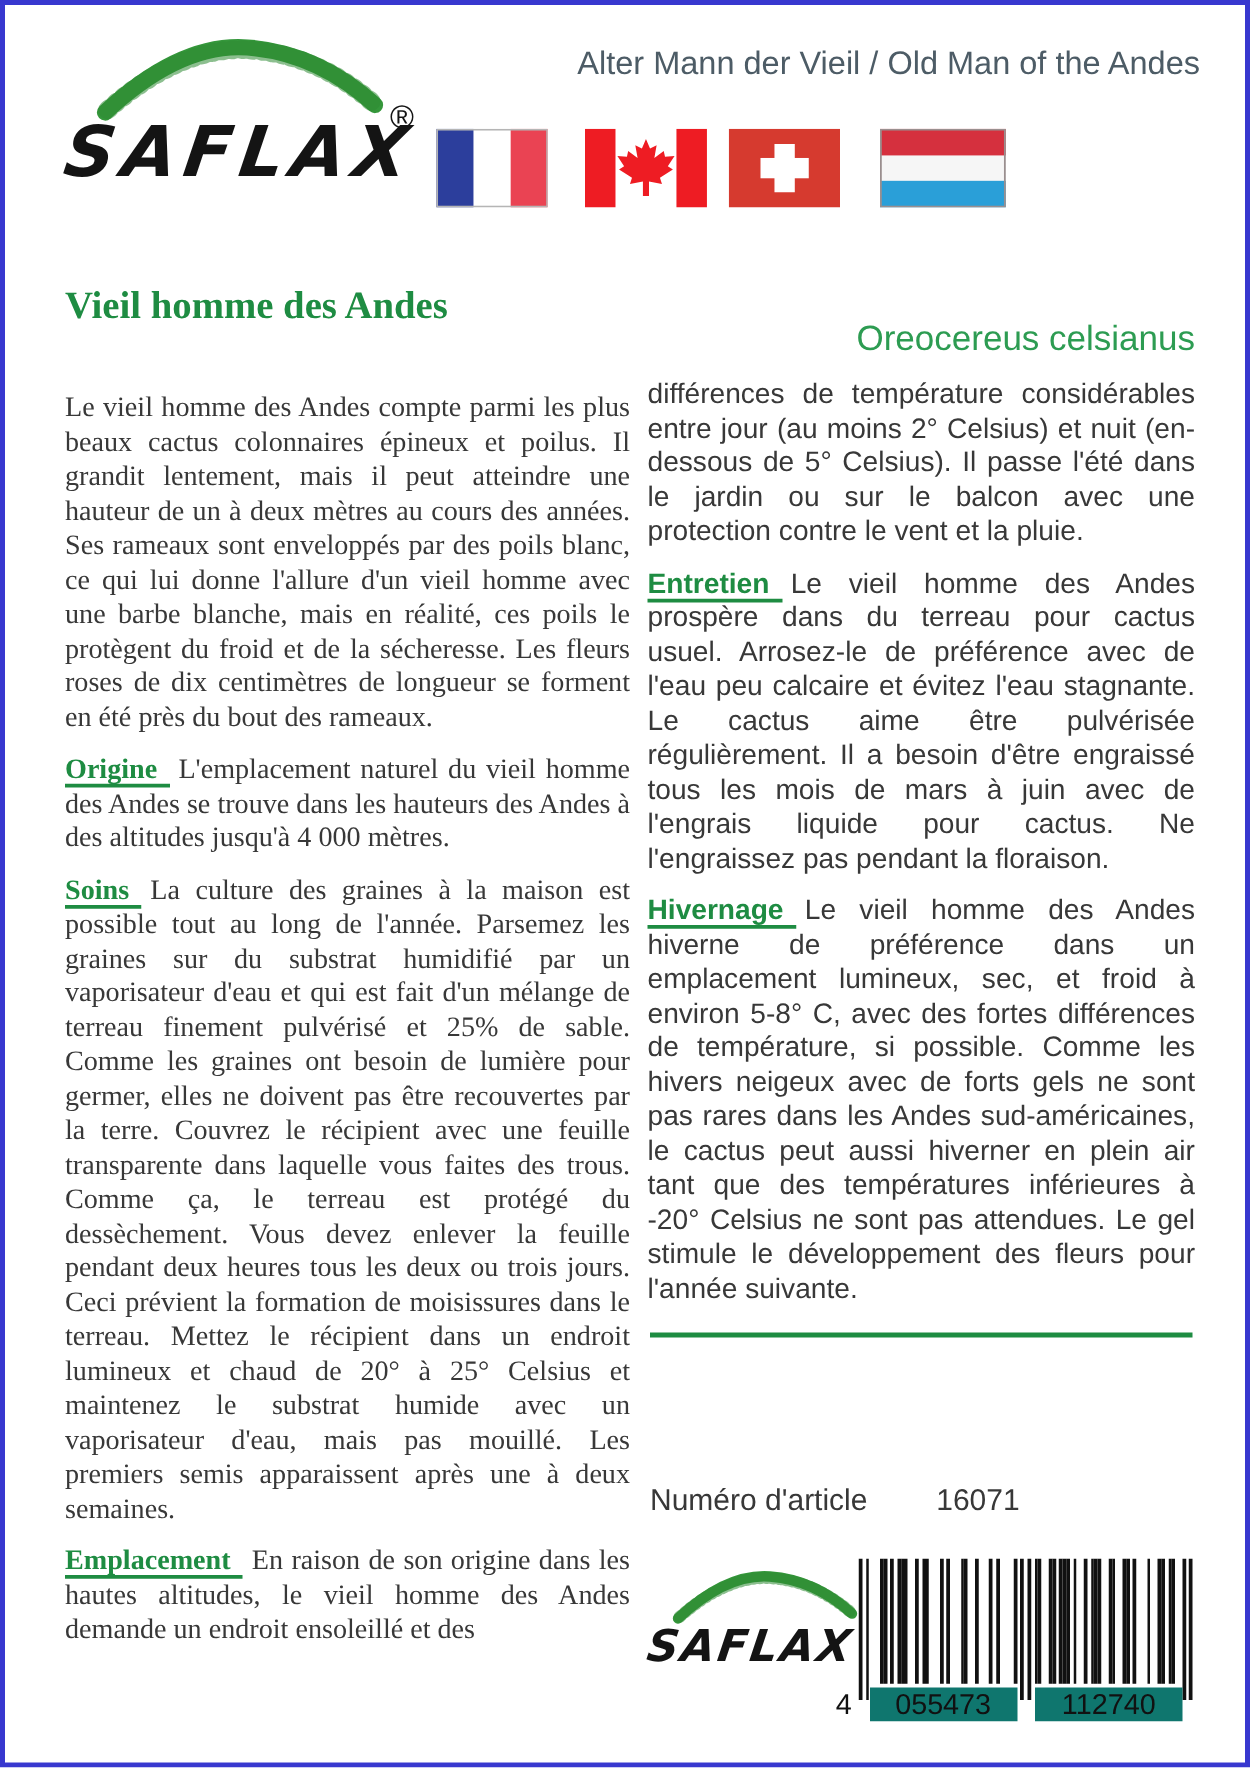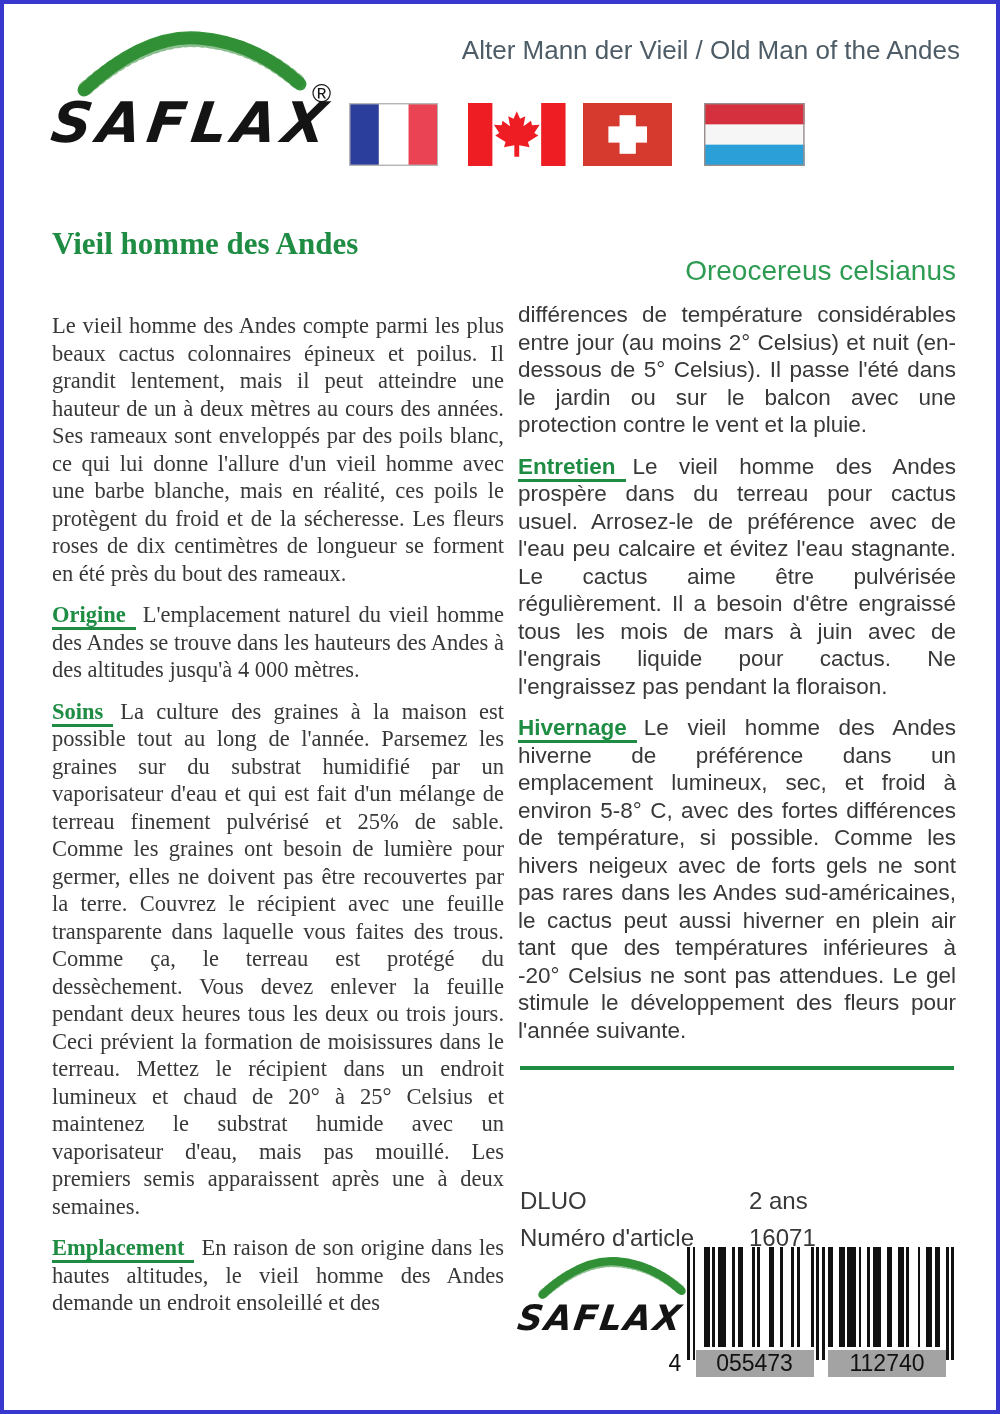--- a/index.html
+++ b/index.html
@@ -54,21 +54,21 @@
   .logo-bottom .brand {
     position:absolute; left:4px; top:48px; font-family:"DejaVu Sans", sans-serif;
     font-style:italic; font-weight:bold; font-size:35px; letter-spacing:2px;
     color:#141414; transform:skewX(-8deg); white-space:nowrap;
   }
 
   .barcode { position:absolute; left:683px; top:1243px; width:268px; height:132px; }
   .bars { position:absolute; left:0; top:0; width:268px; height:113px; display:flex; align-items:flex-start; }
   .bar { width:2.82px; height:100px; background:transparent; flex:0 0 auto; }
   .bar.on { background:#111111; }
-  .bc-digit { position:absolute; bottom:2px; height:27px; font-size:23px; line-height:27px; background:#a3a3a3; text-align:center; color:#111; }
+  .bc-digit { position:absolute; bottom:2px; height:27px; font-size:23px; line-height:27px; background:#0f766e; text-align:center; color:#111; }
   .bc-d0 { left:-22px; width:20px; background:transparent; }
   .bc-g1 { left:8.5px;  width:118px; }
   .bc-g2 { left:141px;  width:118px; }
 </style>
 </head>
 <body>
 
 <div class="page">
 
   <div class="subtitle">Alter Mann der Vieil / Old Man of the Andes</div>
@@ -125,21 +125,20 @@
   <div class="col col-right">
     <h2 class="right-title">Oreocereus celsianus</h2>
     <p class="body cont"><span>différences de température considérables entre jour (au moins 2° Celsius) et nuit (en-dessous de 5° Celsius). Il passe l'été dans le jardin ou sur le balcon avec une protection contre le vent et la pluie.</span></p>
     <p class="body"><span class="sec">Entretien</span><span>Le vieil homme des Andes prospère dans du terreau pour cactus usuel. Arrosez-le de préférence avec de l'eau peu calcaire et évitez l'eau stagnante. Le cactus aime être pulvérisée régulièrement. Il a besoin d'être engraissé tous les mois de mars à juin avec de l'engrais liquide pour cactus. Ne l'engraissez pas pendant la floraison.</span></p>
     <p class="body"><span class="sec">Hivernage</span><span>Le vieil homme des Andes hiverne de préférence dans un emplacement lumineux, sec, et froid à environ 5-8° C, avec des fortes différences de température, si possible. Comme les hivers neigeux avec de forts gels ne sont pas rares dans les Andes sud-américaines, le cactus peut aussi hiverner en plein air tant que des températures inférieures à -20° Celsius ne sont pas attendues. Le gel stimule le développement des fleurs pour l'année suivante.</span></p>
   </div>
 
   <div class="divider"></div>
 
   <div class="info">
-    <div><span class="lbl">DLUO</span><span>2 ans</span></div>
     <div><span class="lbl">Numéro d'article</span><span>16071</span></div>
   </div>
 
   <div class="logo logo-bottom">
     <svg class="arc" viewBox="0 0 236 72" aria-hidden="true">
       <path d="M10 62 Q 70 6 124 10 Q 180 14 226 56" fill="none" stroke="#35973b" stroke-width="13" stroke-linecap="round"></path>
       <path d="M12 60 Q 72 8 126 12 Q 180 16 224 54" fill="none" stroke="#2e8a33" stroke-width="15" stroke-linecap="round" stroke-dasharray="2 6" opacity="0.55"></path>
     </svg>
     <span class="brand">SAFLAX</span>
   </div>

